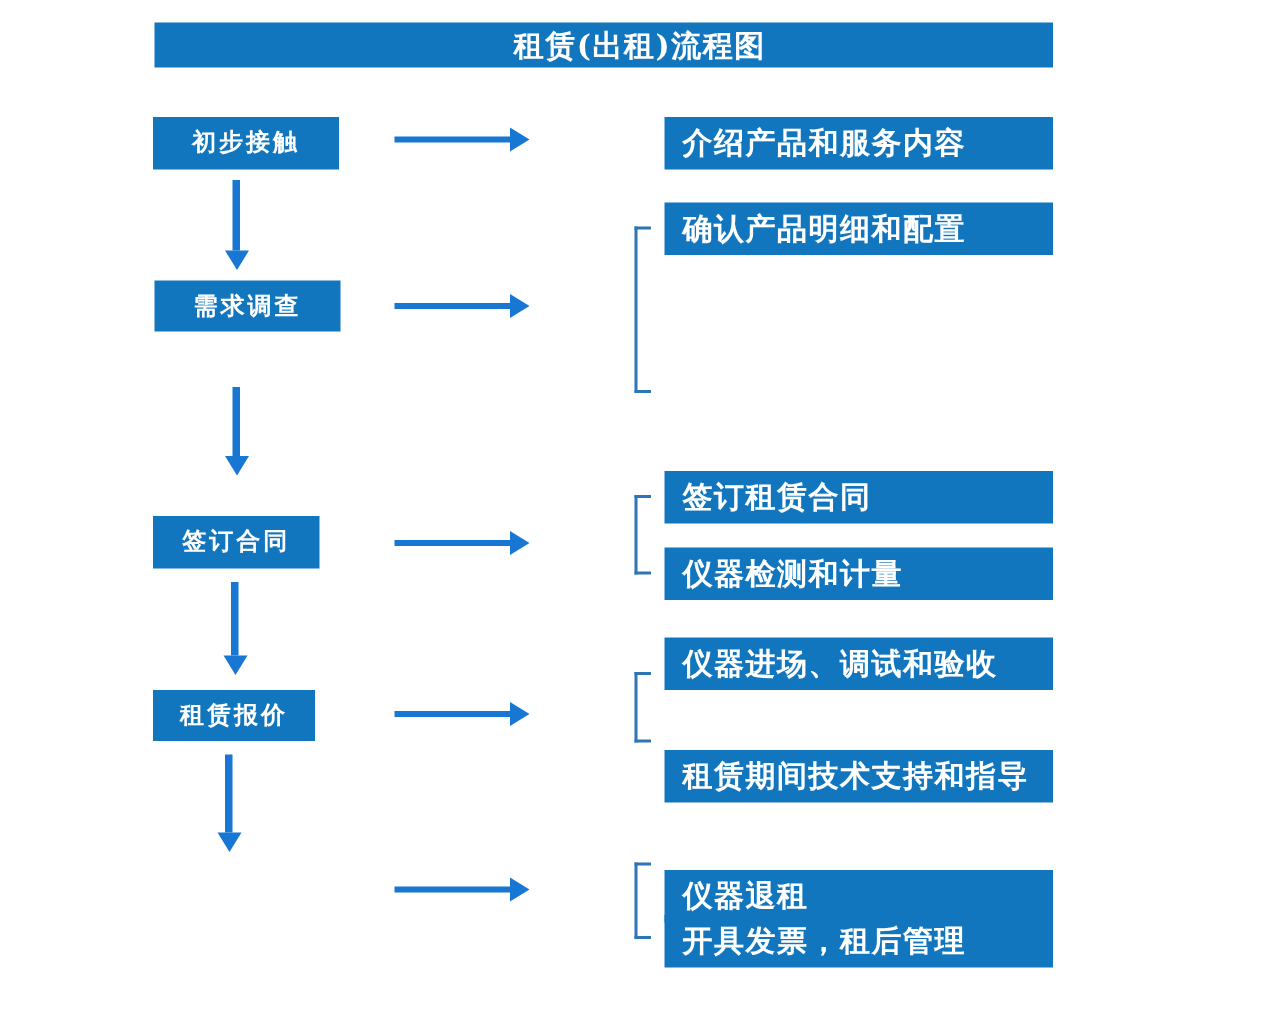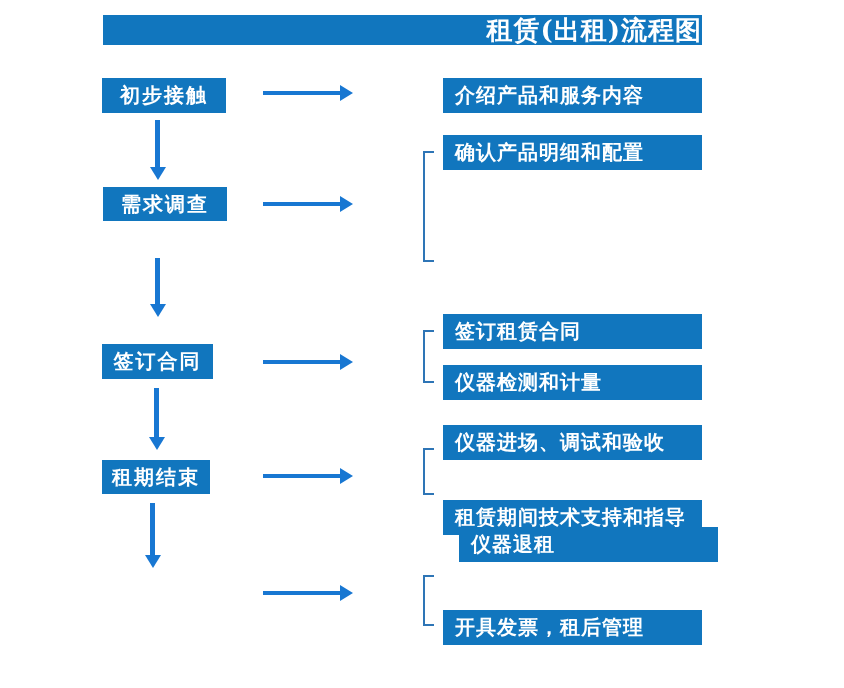--- a/index.html
+++ b/index.html
@@ -19,28 +19,28 @@
     background: #1176BE;
     color: #ffffff;
     font-weight: bold;
     display: flex;
     align-items: center;
     box-sizing: border-box;
     white-space: nowrap;
   }
   .titlebar {
     left: 103px; top: 15px; width: 599px; height: 30px;
-    justify-content: flex-end;
-    font-size: 26px;
+    justify-content: center;
+    font-size: 20px;
     letter-spacing: 1px;
     padding-left: 48px;
   }
   .step {
     justify-content: center;
-    font-size: 20px;
+    font-size: 16px;
     letter-spacing: 2px;
   }
   .detail {
     left: 443px; width: 259px; height: 35px;
     padding-left: 12px;
     font-size: 20px;
     letter-spacing: 1px;
   }
   
   .h-arrow {
@@ -88,21 +88,21 @@
 
 <div class="canvas">
 
   <div class="bluebox titlebar">
     <span>租赁(出租)流程图</span>
   </div>
 
   <div class="bluebox step" style="left:102px; top:78px;  width:124px; height:35px;">初步接触</div>
   <div class="bluebox step" style="left:102px; top:344px; width:111px; height:35px;">签订合同</div>
   <div class="bluebox step" style="left:103px; top:187px; width:124px; height:34px;">需求调查</div>
-  <div class="bluebox step" style="left:102px; top:460px; width:108px; height:34px;">租期结束</div>
+  <div class="bluebox step" style="left:102px; top:460px; width:108px; height:34px;">租赁报价</div>
 
   <div class="v-arrow" style="left:155px; top:120px; height:47px;"></div>
   <div class="v-arrow" style="left:155px; top:258px; height:46px;"></div>
   <div class="v-arrow" style="left:154px; top:388px; height:49px;"></div>
   <div class="v-arrow" style="left:150px; top:503px; height:52px;"></div>
 
   <div class="h-arrow" style="left:263px; top:91px;  width:77px;"></div>
   <div class="h-arrow" style="left:263px; top:202px; width:77px;"></div>
   <div class="h-arrow" style="left:263px; top:360px; width:77px;"></div>
   <div class="h-arrow" style="left:263px; top:474px; width:77px;"></div>
@@ -112,16 +112,16 @@
   <div class="bracket" style="left:423px; top:330px; height:53px;"></div>
   <div class="bracket" style="left:423px; top:448px; height:47px;"></div>
   <div class="bracket" style="left:423px; top:575px; height:51px;"></div>
 
   <div class="bluebox detail" style="top:135px;">确认产品明细和配置</div>
   <div class="bluebox detail" style="top:78px;">介绍产品和服务内容</div>
   <div class="bluebox detail" style="top:314px;">签订租赁合同</div>
   <div class="bluebox detail" style="top:365px;">仪器检测和计量</div>
   <div class="bluebox detail" style="top:425px;">仪器进场、调试和验收</div>
   <div class="bluebox detail" style="top:500px;">租赁期间技术支持和指导</div>
-  <div class="bluebox detail" style="top:527px;margin-left:16px;">仪器退租</div>
+  <div class="bluebox detail" style="top:580px;">仪器退租</div>
   <div class="bluebox detail" style="top:610px;">开具发票，租后管理</div>
 
 </div>
 
 </body></html>

